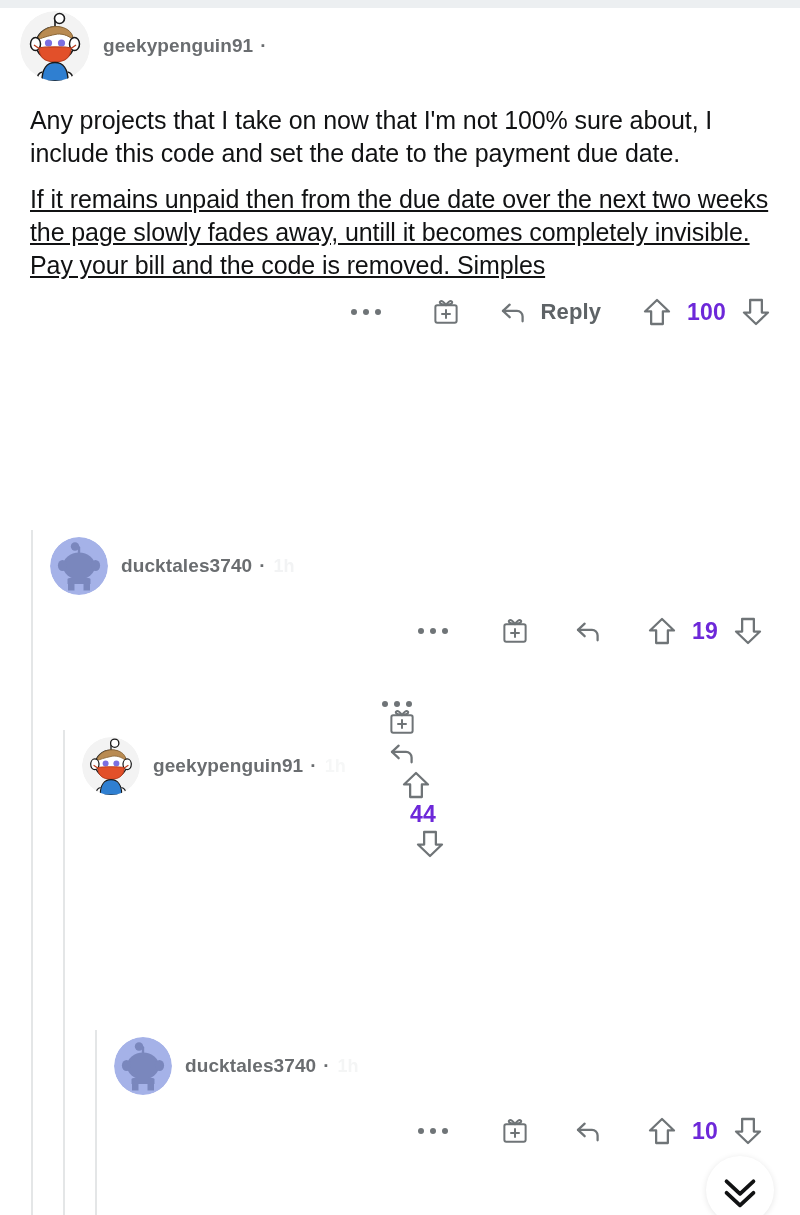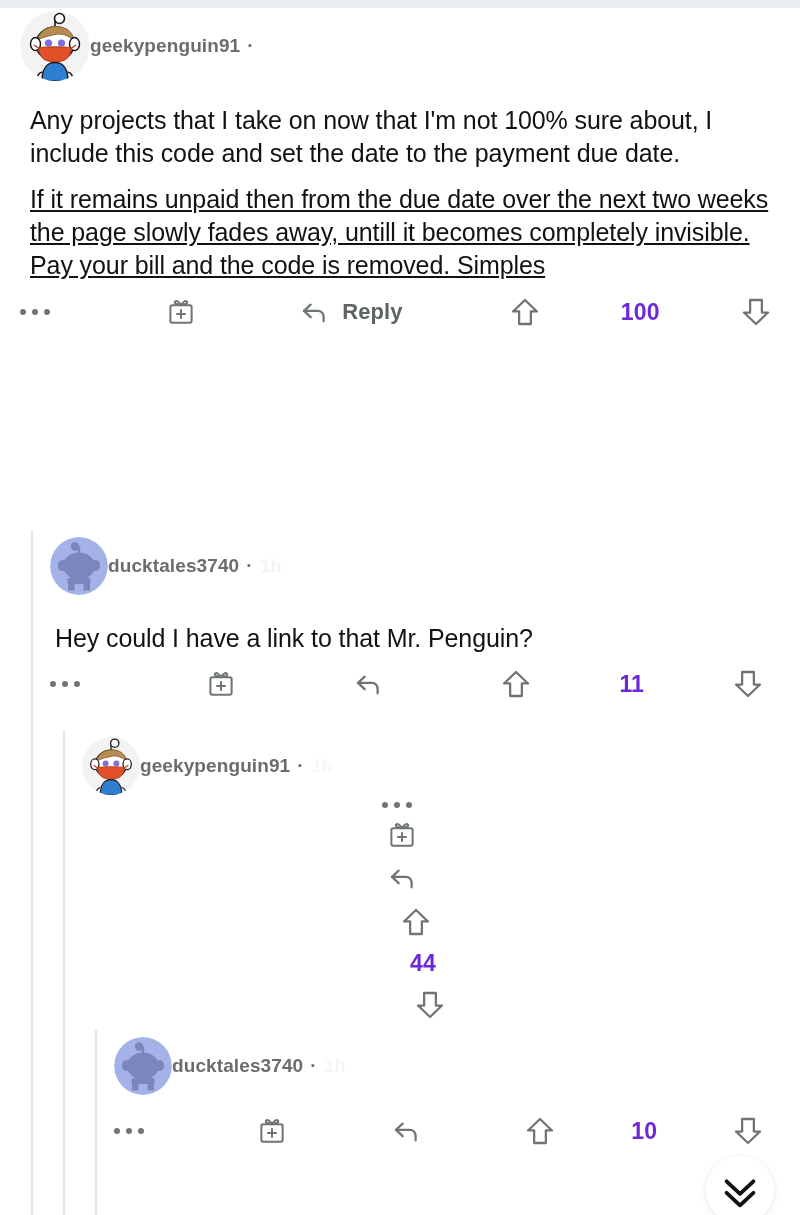--- a/index.html
+++ b/index.html
@@ -40,20 +40,21 @@
     top: 0;
     bottom: 0;
     left: 0;
     width: 2px;
     background: #e4e6e7;
   }
 
   .comment-header {
     display: flex;
     align-items: center;
+    gap: 13px;
   }
 
   .avatar {
     flex: 0 0 auto;
     border-radius: 50%;
     overflow: hidden;
     position: relative;
   }
   .avatar svg { display: block; }
 
@@ -95,22 +96,22 @@
     color: #3d5a96;
     margin: 0;
     letter-spacing: -0.1px;
     word-break: break-all;
   }
 
   
   .actions {
     display: flex;
     align-items: center;
-    justify-content: space-between;
-    gap: 12px;
+    justify-content: flex-end;
+    gap: 0;
   }
   .act {
     display: flex;
     align-items: center;
     color: #6f7477;
   }
   .act svg { display: block; }
 
   .dots {
     display: flex;
@@ -260,23 +261,20 @@
             </g>
           </svg>
         </span>
         <span style="display:flex;align-items:baseline;">
           <span class="username">ducktales3740</span>
           <span class="meta-dot">·</span>
           <span class="timestamp faded-1">1h</span>
         </span>
       </div>
 
-      <div style="padding-top:20px; padding-left:5px;">
-        <p class="body-text">Hey could I have a link to that Mr. Penguin?</p>
-      </div>
 
       <div class="actions" style="height:58px; padding-right:14px;">
         <span class="act dots" style="margin-right:52px;">
           <i></i>
             <i></i>
             <i></i>
         </span>
         <span class="act" style="margin-right:42px;">
           <svg width="30" height="30" viewBox="0 0 24 24" fill="none" stroke="#6f7477" stroke-width="1.6" stroke-linecap="round" stroke-linejoin="round">
             <rect x="3.5" y="6.5" width="17" height="14" rx="1.5"></rect>
@@ -289,21 +287,21 @@
           <svg width="32" height="32" viewBox="0 0 24 24" fill="none" stroke="#6f7477" stroke-width="1.7" stroke-linecap="round" stroke-linejoin="round">
             <path d="M9.5 6.5 L4.5 11.2 L9.5 15.9"></path>
             <path d="M4.5 11.2 H15 a4.2 4.2 0 0 1 4.2 4.2 V19"></path>
           </svg>
         </span>
         <span class="act" style="margin-right:14px;">
           <svg width="32" height="32" viewBox="0 0 24 24" fill="none" stroke="#6f7477" stroke-width="1.7" stroke-linejoin="round">
             <path d="M12 3 L21 11.6 H16.4 V21 H7.6 V11.6 H3 Z"></path>
           </svg>
         </span>
-        <span class="score">11</span>
+        <span class="score">19</span>
         <span class="act" style="margin-left:14px;">
           <svg width="32" height="32" viewBox="0 0 24 24" fill="none" stroke="#6f7477" stroke-width="1.7" stroke-linejoin="round">
             <path d="M12 21 L3 12.4 H7.6 V3 H16.4 V12.4 H21 Z"></path>
           </svg>
         </span>
       </div>
     </div>
   </div>
 
   <div class="comment" style="position:absolute; top:722px; left:0px; width:800px;">

